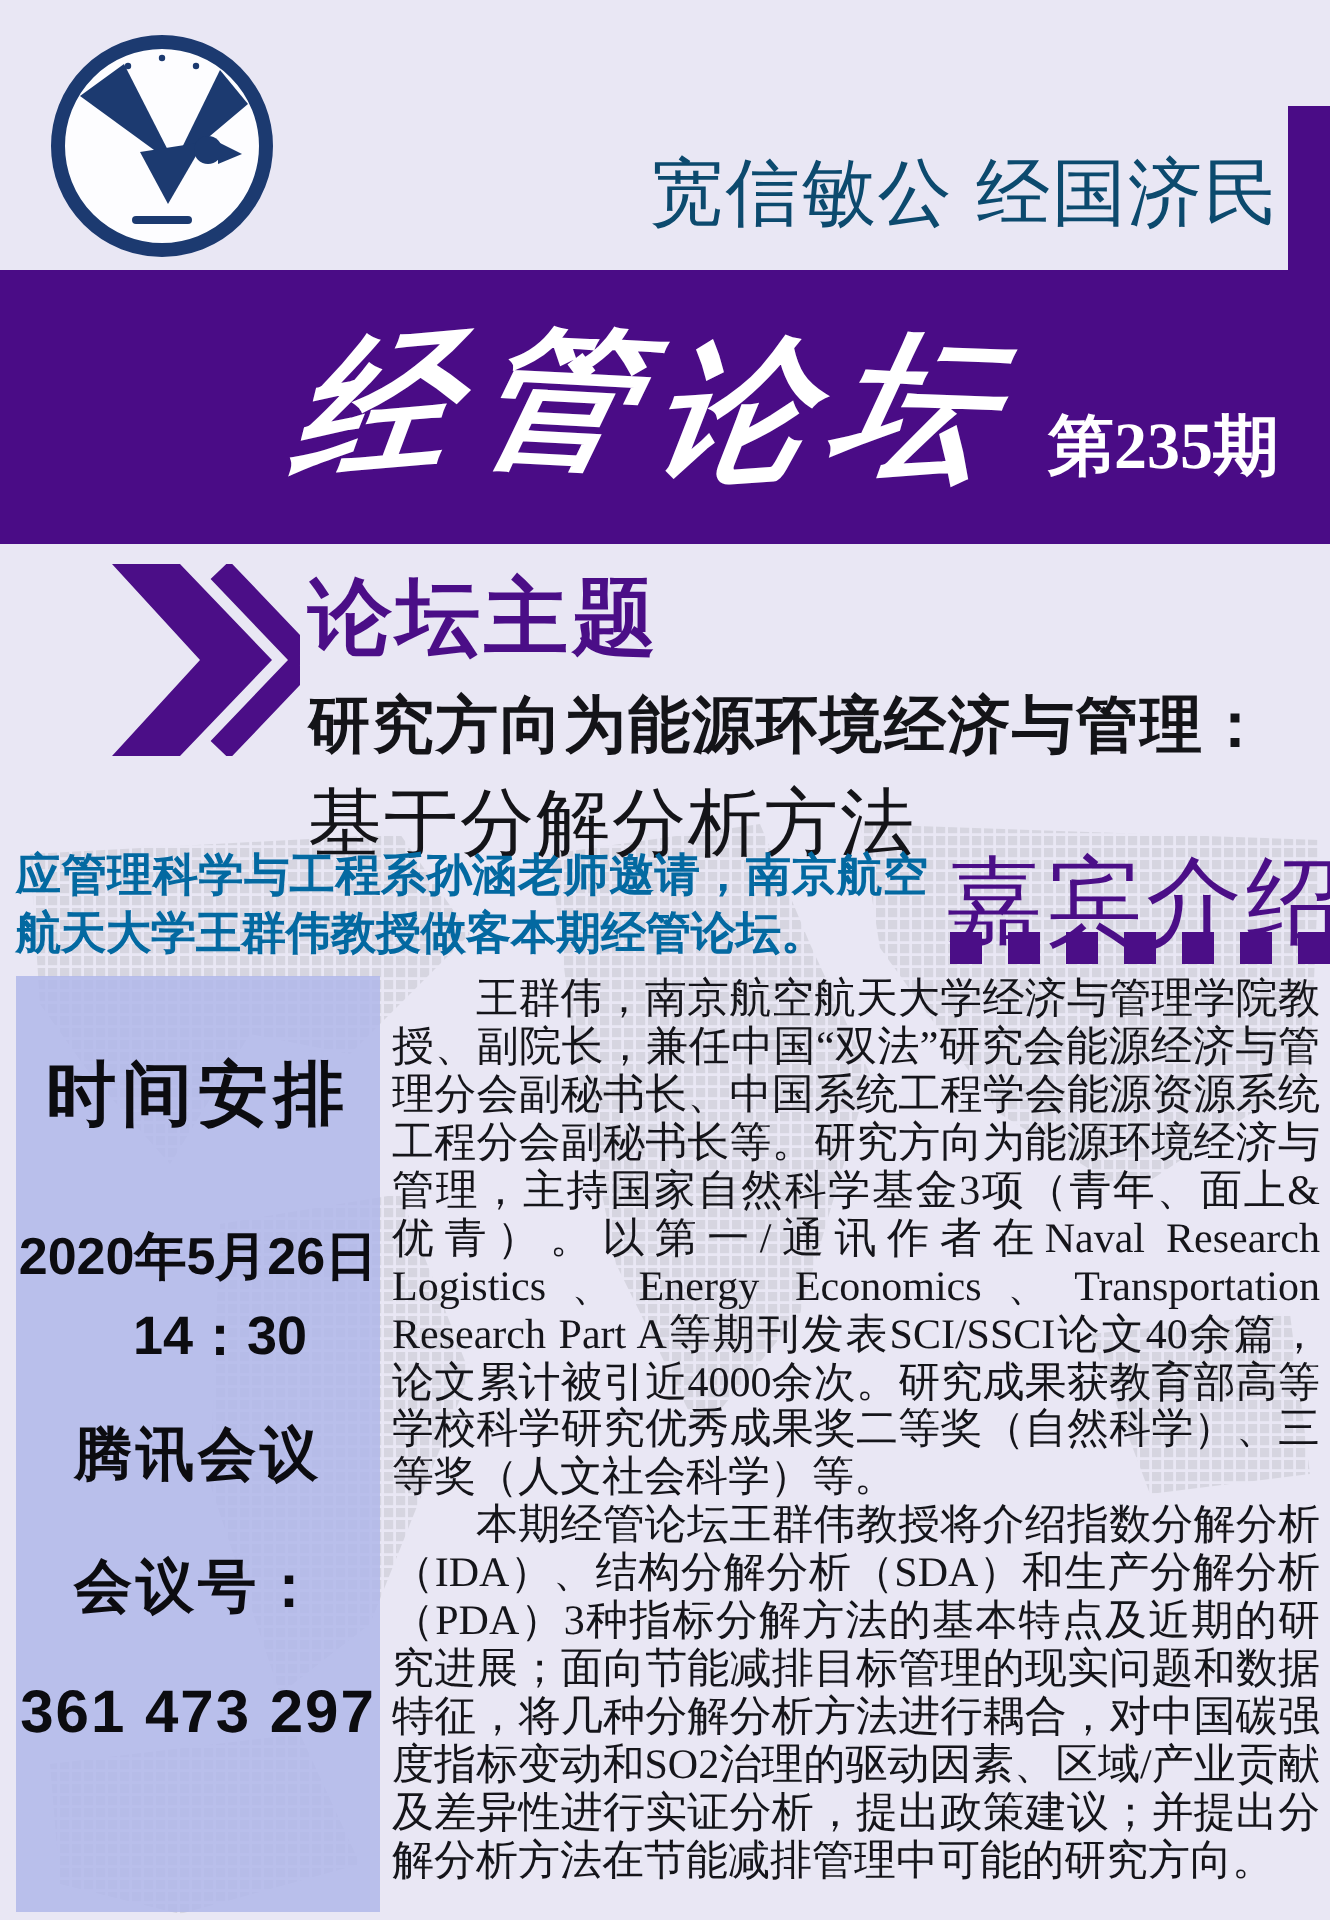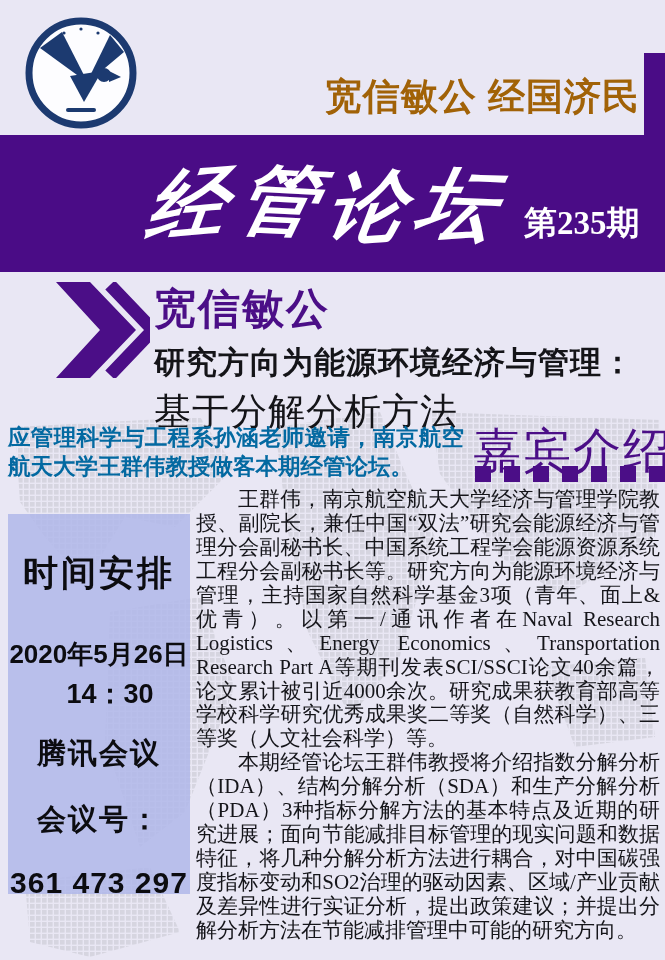--- a/index.html
+++ b/index.html
@@ -10,22 +10,22 @@
   *{margin:0;padding:0;box-sizing:border-box;}
   html,body{background:#777;}
   .poster{
     position:relative;width:665px;height:960px;margin:0 auto;
     background:var(--page-bg);overflow:hidden;
     font-family:"Liberation Sans",sans-serif;color:var(--ink);
   }
   
   .logo{position:absolute;left:24px;top:16px;width:114px;height:114px;}
   .motto{
-    position:absolute;right:25px;top:72px;font-size:37px;font-weight:bold;
-    letter-spacing:1px;color:#a16207;white-space:nowrap;
+    position:absolute;right:25px;top:72px;font-size:37px;font-weight:normal;
+    letter-spacing:1px;color:#0c4a6e;white-space:nowrap;
   }
   .right-tab{position:absolute;left:644px;top:53px;width:21px;height:85px;background:var(--band-purple);}
   
   .band{
     position:absolute;left:0;top:135px;width:665px;height:137px;
     background:var(--band-purple);display:flex;align-items:center;padding-left:148px;
   }
   .band-title{display:flex;align-items:center;}
   .band-title span{
     display:inline-block;color:var(--title-white);font-size:78px;line-height:1;
@@ -57,21 +57,21 @@
   .guest-label{
     position:absolute;left:473px;top:419px;font-size:48px;font-weight:normal;
     color:var(--accent-purple);letter-spacing:2px;z-index:3;white-space:nowrap;
   }
   .guest-squares{position:absolute;left:475px;top:466px;display:flex;gap:13px;z-index:3;}
   .guest-squares i{width:16px;height:16px;background:var(--accent-purple);display:block;}
   
   .map{position:absolute;left:0;top:412px;width:665px;height:548px;z-index:0;}
   
   .sidebar{
-    position:absolute;left:8px;top:514px;width:182px;height:380px;
+    position:absolute;left:8px;top:488px;width:182px;height:468px;
     background:rgba(174,182,233,0.82);z-index:2;text-align:center;color:#0c0c10;
   }
   .sb-heading {margin-top:36px;font-size:35px;font-weight:bold;letter-spacing:3px;}
   .sb-date    {margin-top:40px;font-size:26px;font-weight:bold;white-space:nowrap;}
   .sb-time    {margin-top:4px;font-size:27px;font-weight:bold;padding-left:22px;}
   .sb-platform{margin-top:22px;font-size:29px;font-weight:bold;letter-spacing:2px;}
   .sb-mlabel  {margin-top:26px;font-size:29px;font-weight:bold;letter-spacing:2px;}
   .sb-mid     {margin-top:26px;font-size:30px;font-weight:bold;letter-spacing:1px;white-space:nowrap;}
   
   .bio{
@@ -126,21 +126,21 @@
       <span>论</span>
       <span>坛</span>
     </div>
     <div class="band-issue">第235期</div>
   </div>
 
   <svg class="chevron" viewBox="0 0 94 96" aria-hidden="true">
     <polygon points="0,0 34,0 80,48 34,96 0,96 44,48" fill="#4B0E87"></polygon>
     <path d="M54,3 L97,48 L54,93" fill="none" stroke="#4B0E87" stroke-width="13"></path>
   </svg>
-  <div class="topic-label">宽信敏公</div>
+  <div class="topic-label">论坛主题</div>
   <div class="topic-line1">研究方向为能源环境经济与管理：</div>
   <div class="topic-line2">基于分解分析方法</div>
 
   <div class="invitation">应管理科学与工程系孙涵老师邀请，南京航空航天大学王群伟教授做客本期经管论坛。</div>
 
   <div class="guest-label">嘉宾介绍</div>
   <div class="guest-squares">
     <i></i>
     <i></i>
     <i></i>

